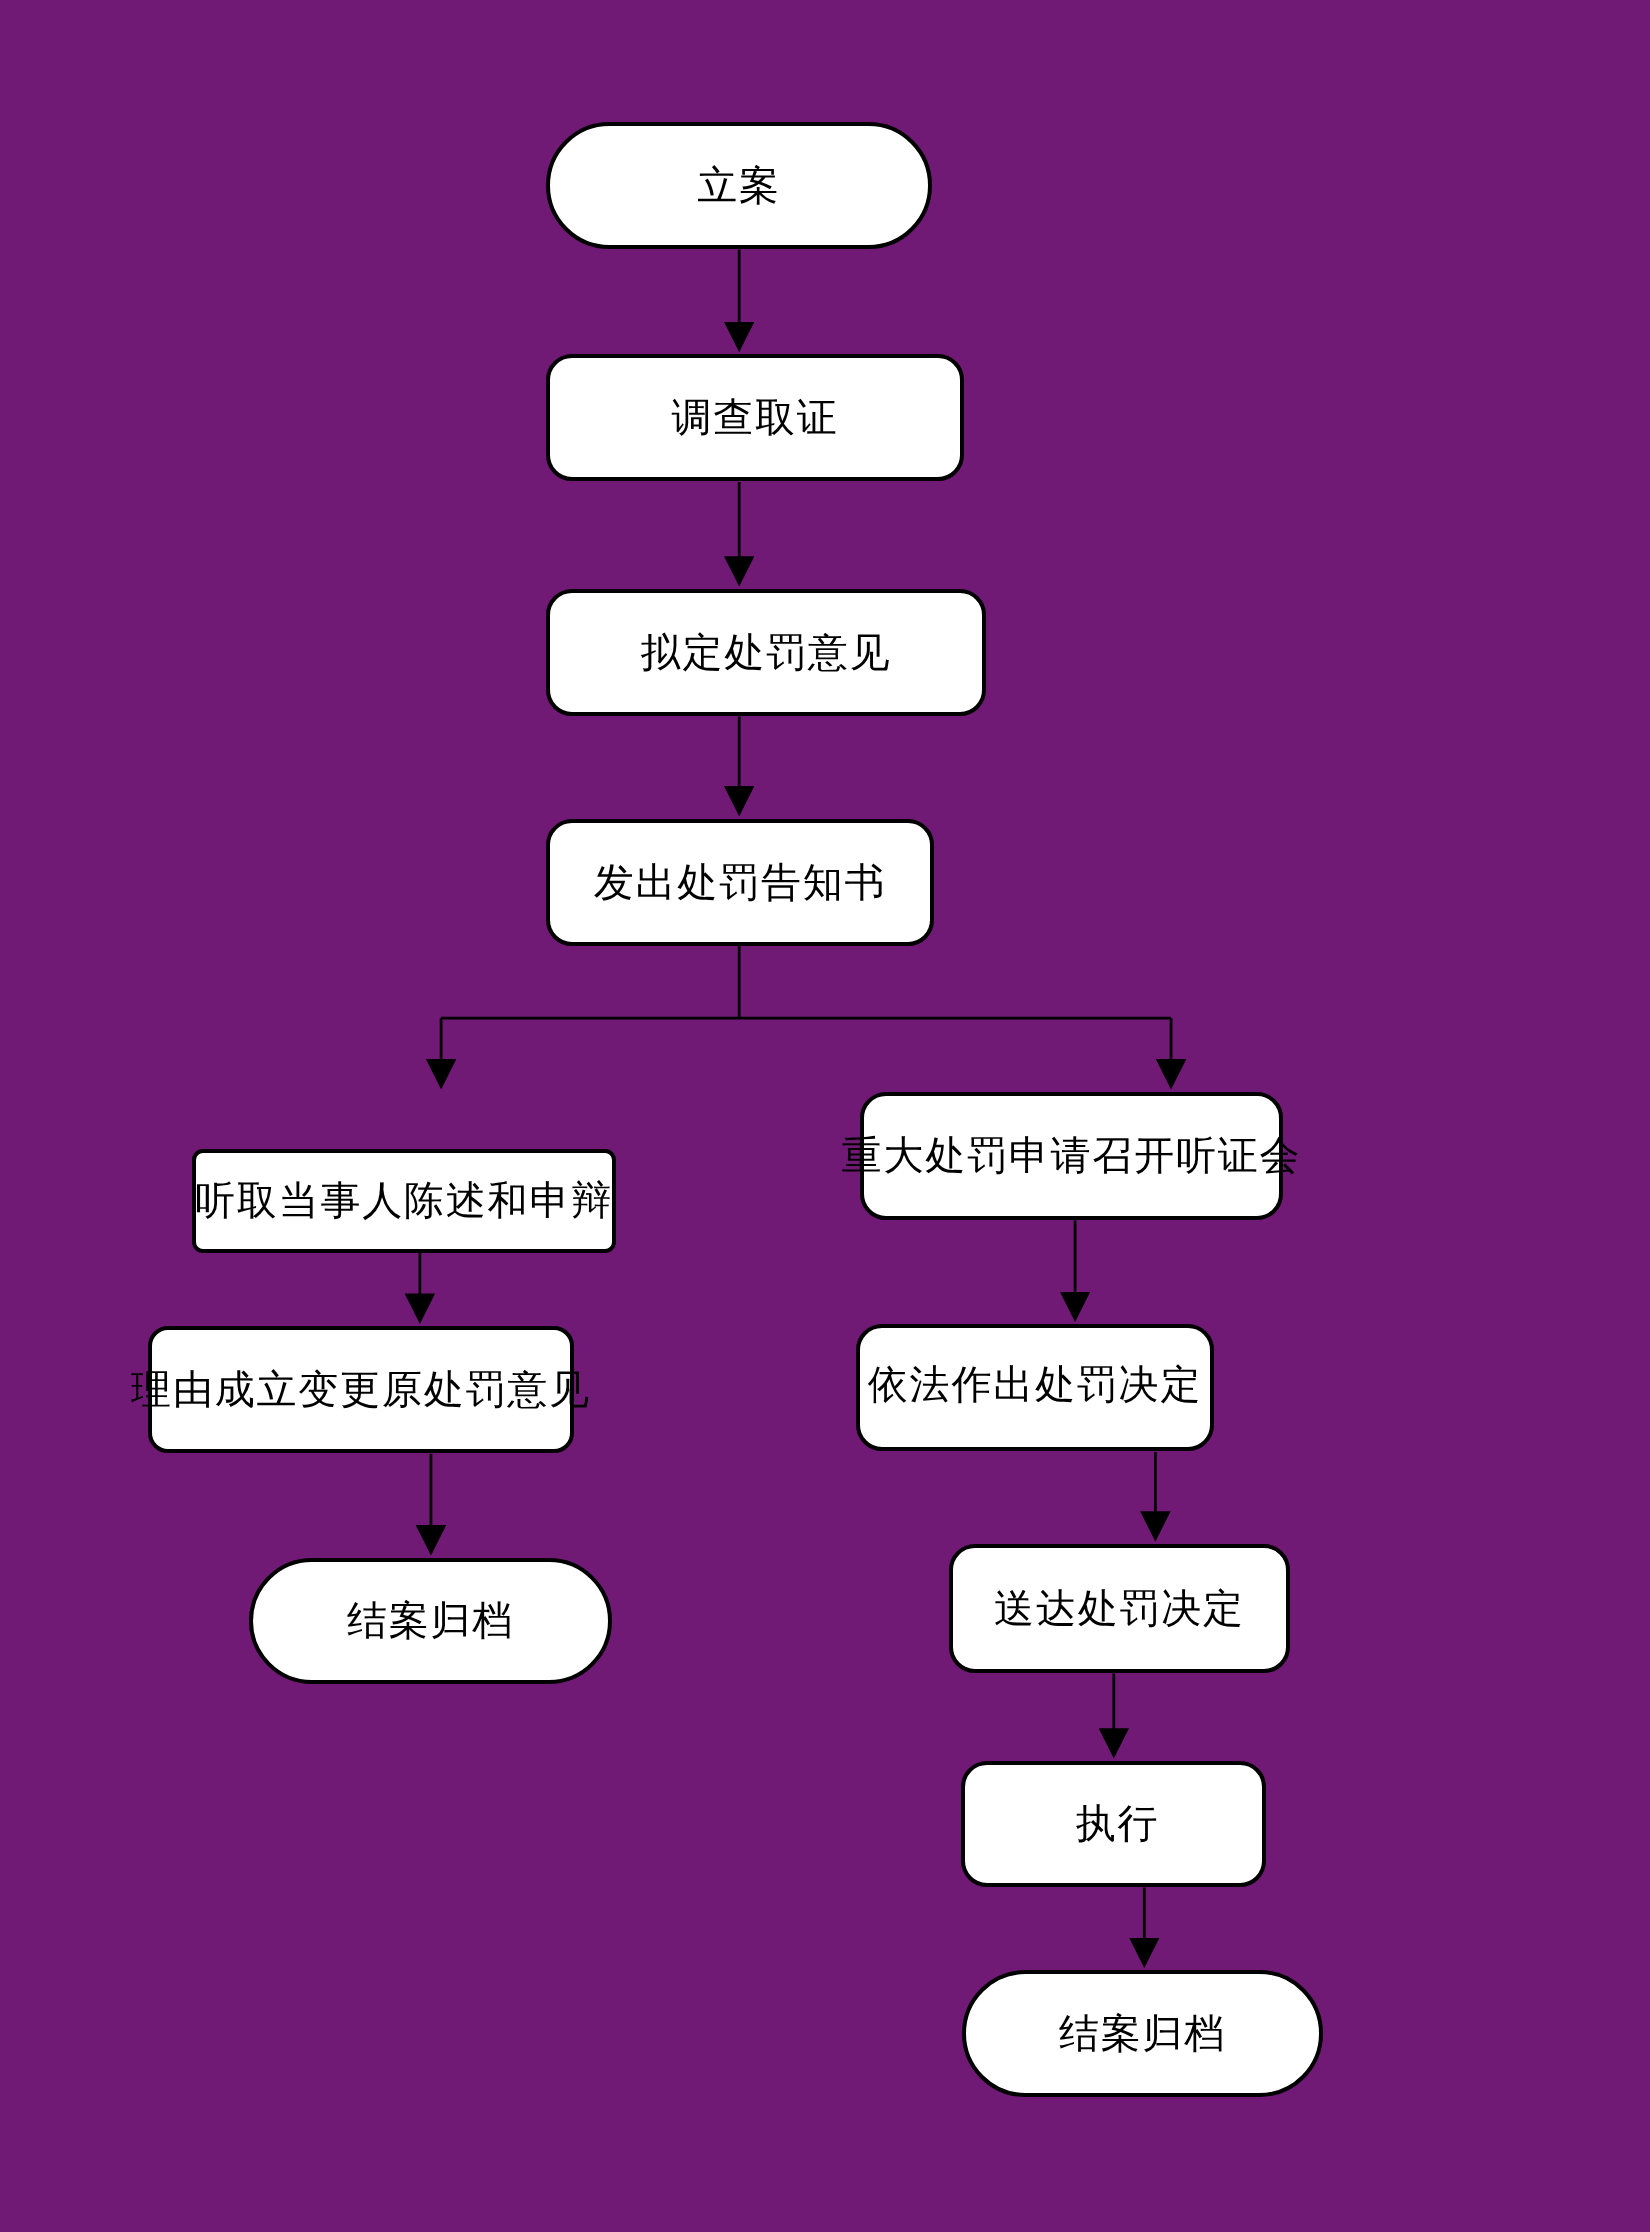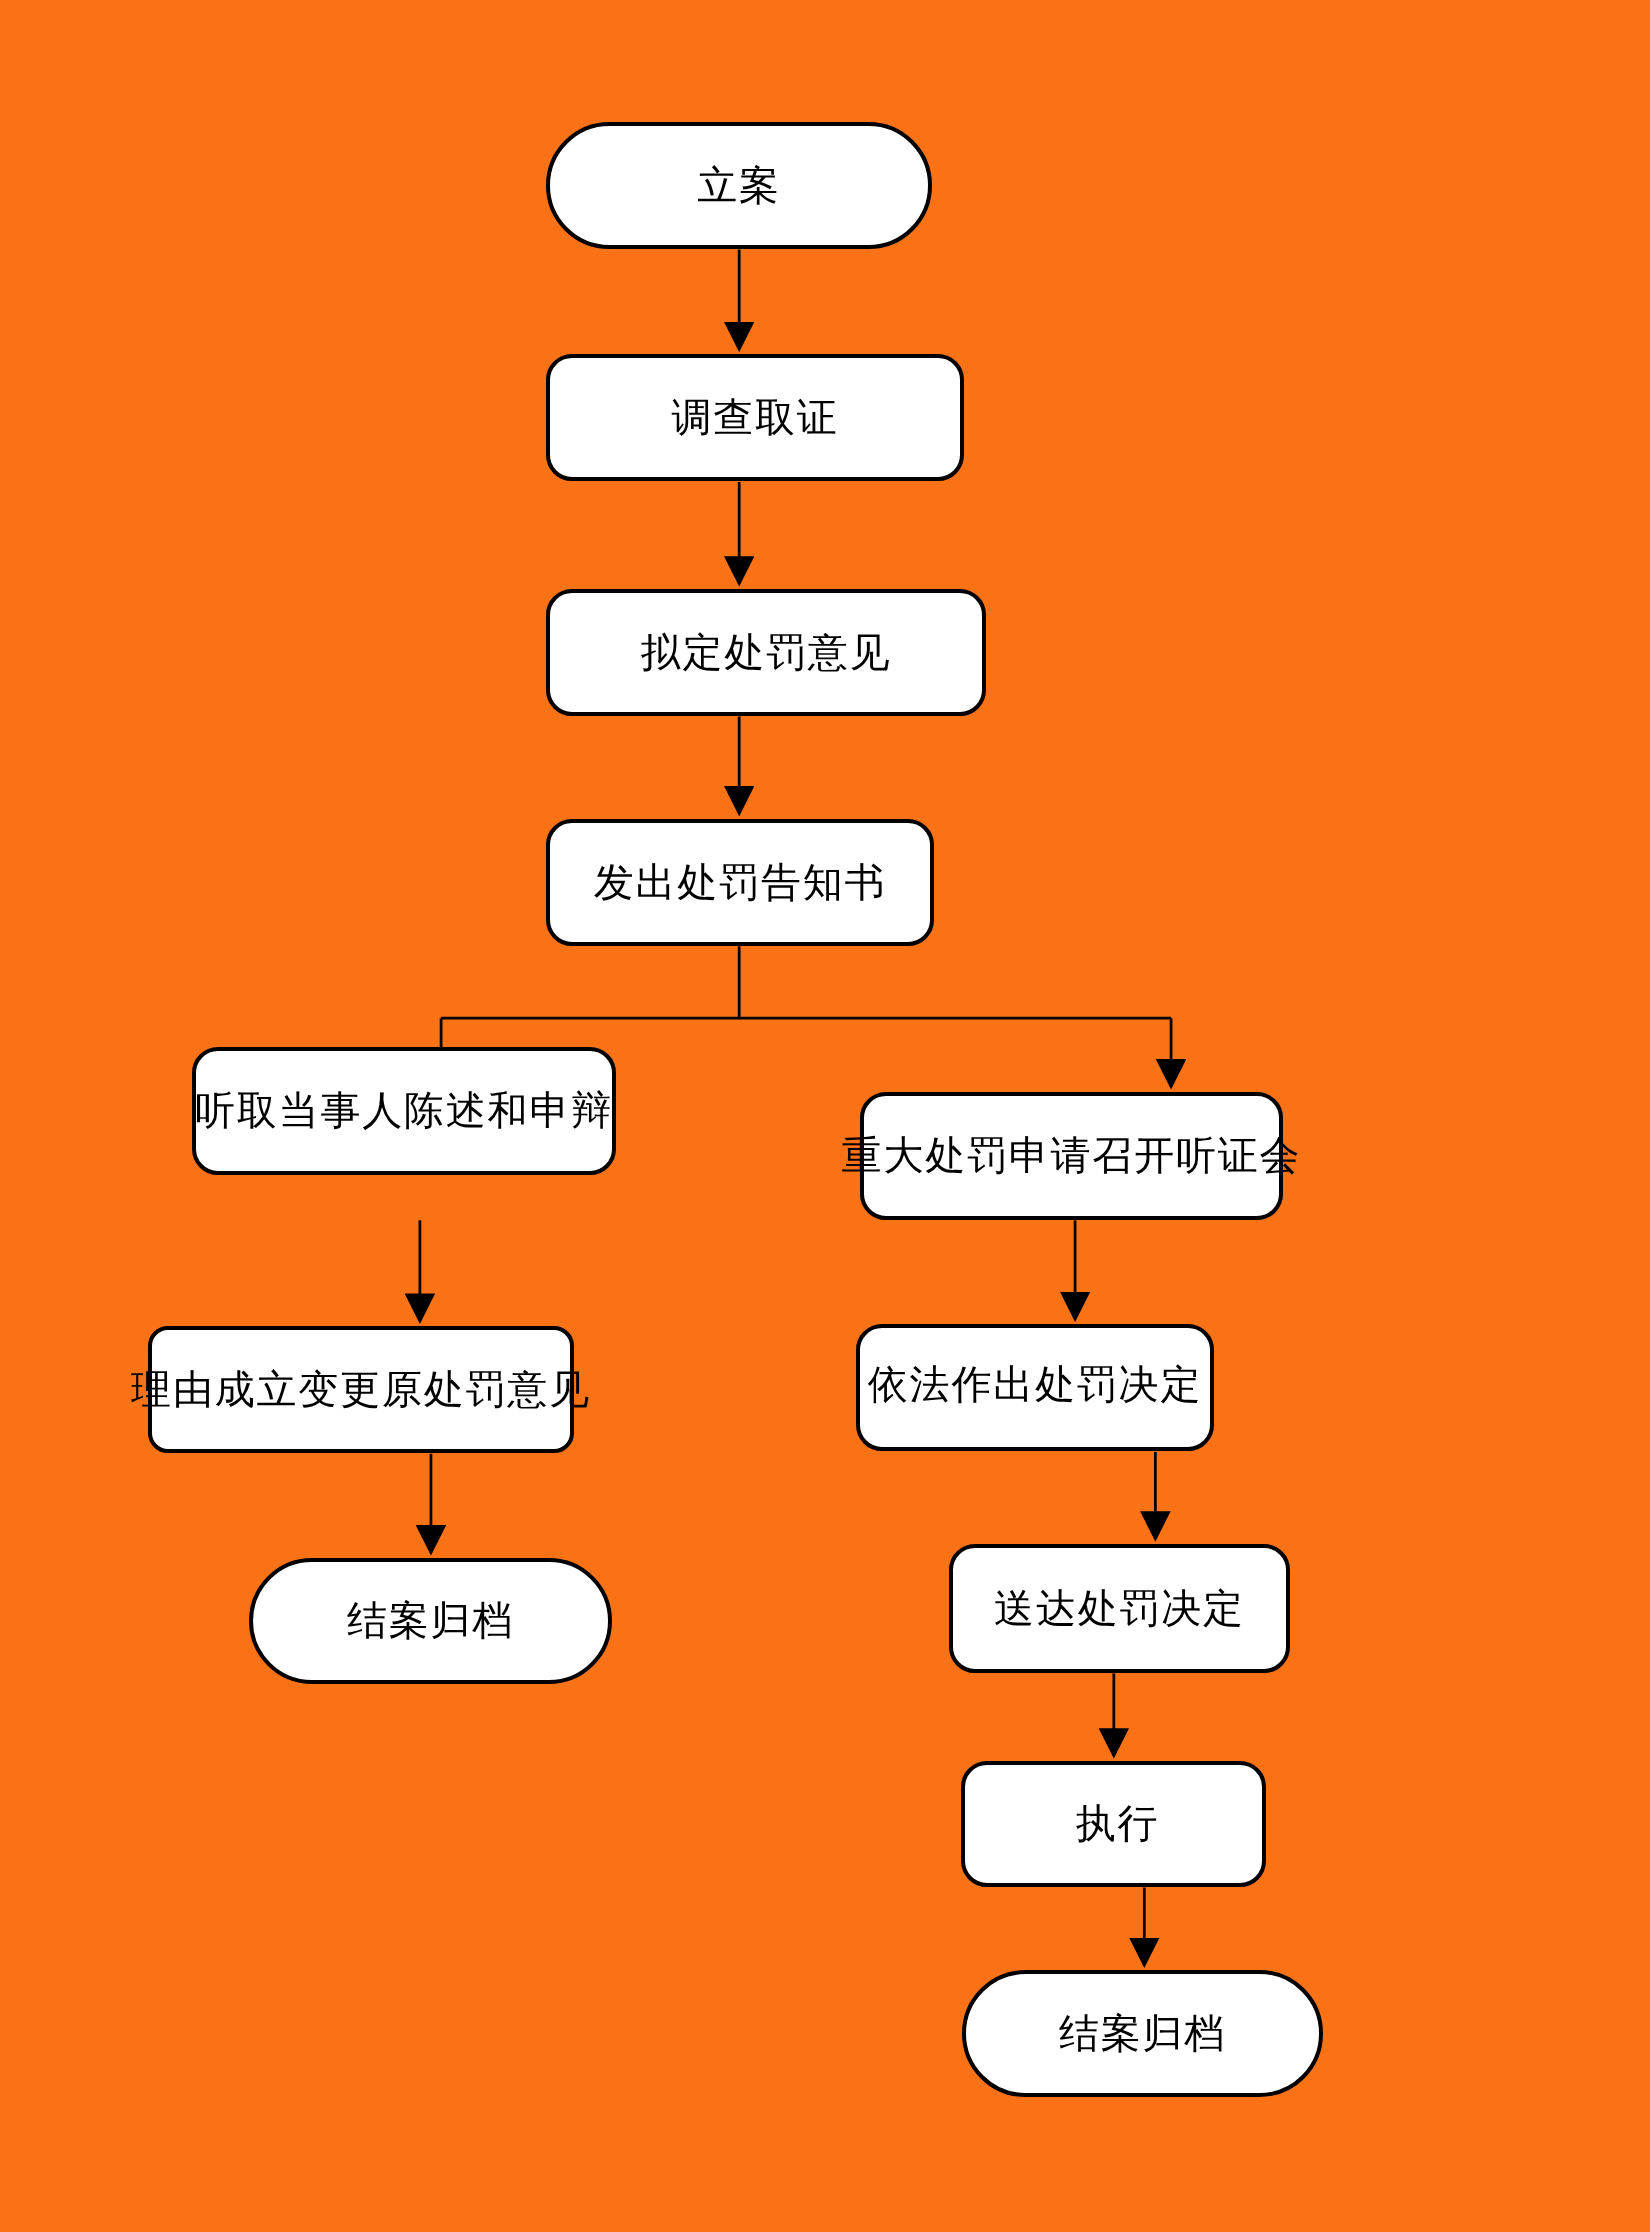--- a/index.html
+++ b/index.html
@@ -4,21 +4,21 @@
 <style>
   html, body {
     margin: 0;
     padding: 0;
     background: #ffffff;
   }
   #canvas {
     position: relative;
     width: 1650px;
     height: 2233px;
-    background: #f97316;
+    background: #701a75;
     font-family: "Liberation Serif", "DejaVu Serif", serif;
     overflow: hidden;
   }
   #connectors {
     position: absolute;
     left: 0;
     top: 0;
     width: 1650px;
     height: 2233px;
   }
@@ -76,21 +76,21 @@
   </svg>
 
   <div class="node terminator" style="left:546px; top:122px; width:386px; height:127px;">立案</div>
 
   <div class="node process" style="left:546px; top:354px; width:418px; height:127px;">调查取证</div>
 
   <div class="node process" style="left:546px; top:589px; width:440px; height:127px;">拟定处罚意见</div>
 
   <div class="node process" style="left:546px; top:819px; width:388px; height:127px;">发出处罚告知书</div>
 
-  <div class="node process" style="left:192px; top:1047px; width:424px; height:128px;">听取当事人陈述和申辩</div>
+  <div class="node process" style="left:192px; top:1149px; width:424px; height:104px;border-radius:11px;">听取当事人陈述和申辩</div>
 
   <div class="node process" style="left:860px; top:1092px; width:423px; height:128px;">重大处罚申请召开听证会</div>
 
   <div class="node process" style="left:148px; top:1326px; width:426px; height:127px;border-radius:20px;">理由成立变更原处罚意见</div>
 
   <div class="node process" style="left:856px; top:1324px; width:358px; height:127px;font-family:Liberation Mono, monospace;">依法作出处罚决定</div>
 
   <div class="node terminator" style="left:249px; top:1558px; width:363px; height:126px;">结案归档</div>
 
   <div class="node process" style="left:949px; top:1544px; width:341px; height:129px;">送达处罚决定</div>

